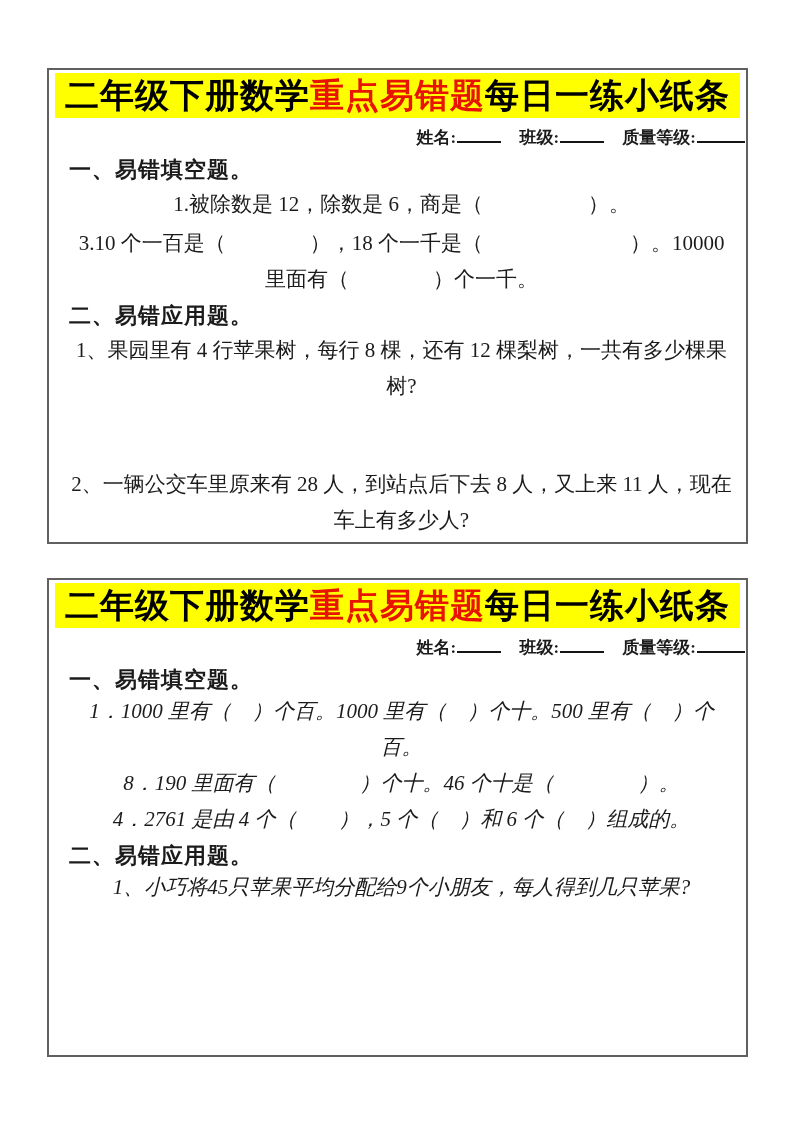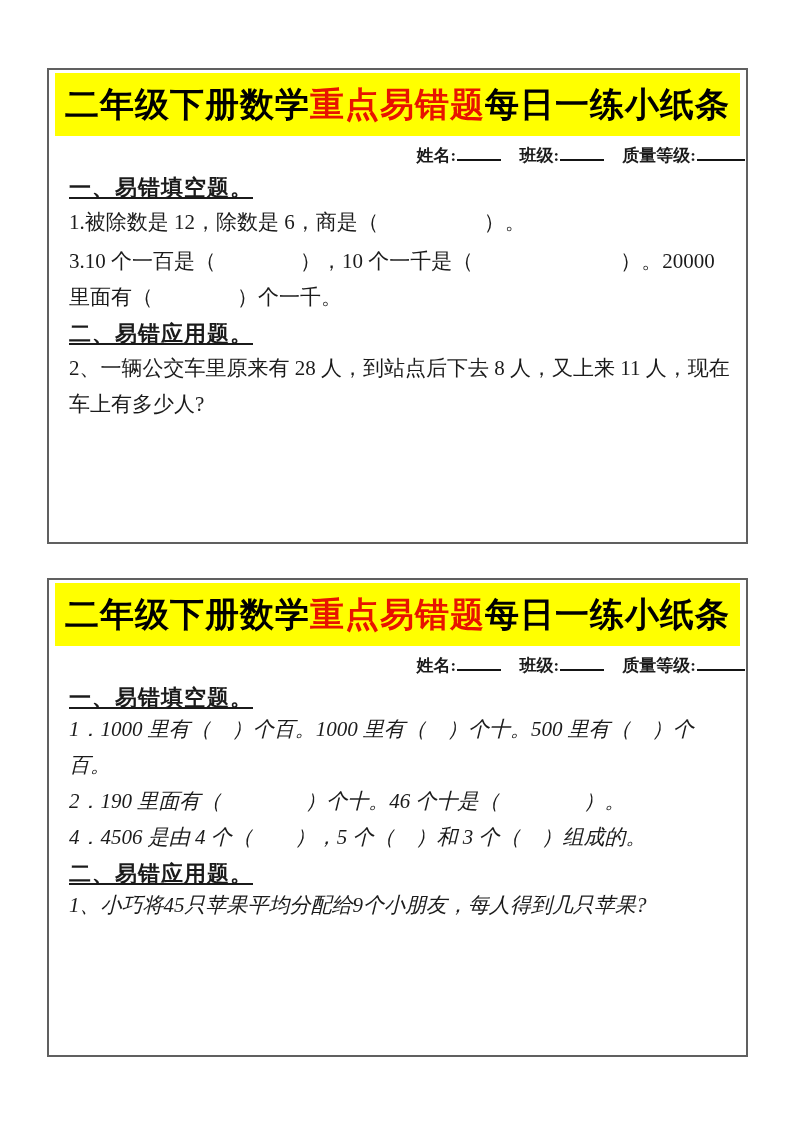--- a/index.html
+++ b/index.html
@@ -31,21 +31,21 @@
   .wtitle-row{
     text-align:center;
     margin-top:3px;
   }
   .wtitle{
     display:inline-block;
     background:var(--yellow);
     font-weight:bold;
     font-size:34px;
     line-height:41px;
-    padding:11px 10px;
+    padding:2px 10px;
     letter-spacing:1px;
     white-space:nowrap;
   }
   .wtitle .t-red{color:var(--red);}
   .wtitle .t-black{color:#000;}
 
   .fields-row{
     margin-top:7px;
     height:26px;
     text-align:right;
@@ -69,25 +69,25 @@
   .content{
     padding:0 12px 0 20px;
     font-size:21px;
   }
   .sec-heading{
     font-weight:bold;
     font-size:22px;
     line-height:26px;
     margin-top:6px;
     letter-spacing:1px;
-    text-decoration:underline;
   }
   .q{
     line-height:36px;
     margin-top:3px;
+    text-align:center;
   }
   .sheet-2 .q{margin-top:0;line-height:36px;font-style:italic;}
   .q.work{margin-bottom:62px;}
   .sheet-2 .q.work{margin-bottom:108px;}
 </style>
 </head>
 <body>
 
 <div class="sheet sheet-1">
   <div class="wtitle-row">
@@ -96,38 +96,39 @@
     </span>
   </div>
   <div class="fields-row">
     <span class="field"><span>姓名:</span><span class="blank"></span></span>
     <span class="field"><span>班级:</span><span class="blank"></span></span>
     <span class="field"><span>质量等级:</span><span class="blank last"></span></span>
   </div>
   <div class="content">
     <div class="sec-heading">一、易错填空题。</div>
     <div class="q">1.被除数是 12，除数是 6，商是（　　　　　）。</div>
-    <div class="q">3.10 个一百是（　　　　），10 个一千是（　　　　　　　）。20000 里面有（　　　　）个一千。</div>
+    <div class="q">3.10 个一百是（　　　　），18 个一千是（　　　　　　　）。10000 里面有（　　　　）个一千。</div>
     <div class="sec-heading">二、易错应用题。</div>
+    <div class="q work">1、果园里有 4 行苹果树，每行 8 棵，还有 12 棵梨树，一共有多少棵果树?</div>
     <div class="q">2、一辆公交车里原来有 28 人，到站点后下去 8 人，又上来 11 人，现在车上有多少人?</div>
   </div>
 </div>
 
 <div class="sheet sheet-2">
   <div class="wtitle-row">
     <span class="wtitle">
       <span class="t-black">二年级下册数学</span><span class="t-red">重点易错题</span><span class="t-black">每日一练小纸条</span>
     </span>
   </div>
   <div class="fields-row">
     <span class="field"><span>姓名:</span><span class="blank"></span></span>
     <span class="field"><span>班级:</span><span class="blank"></span></span>
     <span class="field"><span>质量等级:</span><span class="blank last"></span></span>
   </div>
   <div class="content">
     <div class="sec-heading">一、易错填空题。</div>
     <div class="q">1．1000 里有（　）个百。1000 里有（　）个十。500 里有（　）个百。</div>
-    <div class="q">2．190 里面有（　　　　）个十。46 个十是（　　　　）。</div>
-    <div class="q">4．4506 是由 4 个（　　），5 个（　）和 3 个（　）组成的。</div>
+    <div class="q">8．190 里面有（　　　　）个十。46 个十是（　　　　）。</div>
+    <div class="q">4．2761 是由 4 个（　　），5 个（　）和 6 个（　）组成的。</div>
     <div class="sec-heading">二、易错应用题。</div>
     <div class="q work">1、小巧将45只苹果平均分配给9个小朋友，每人得到几只苹果?</div>
   </div>
 </div>
 
 </body></html>

